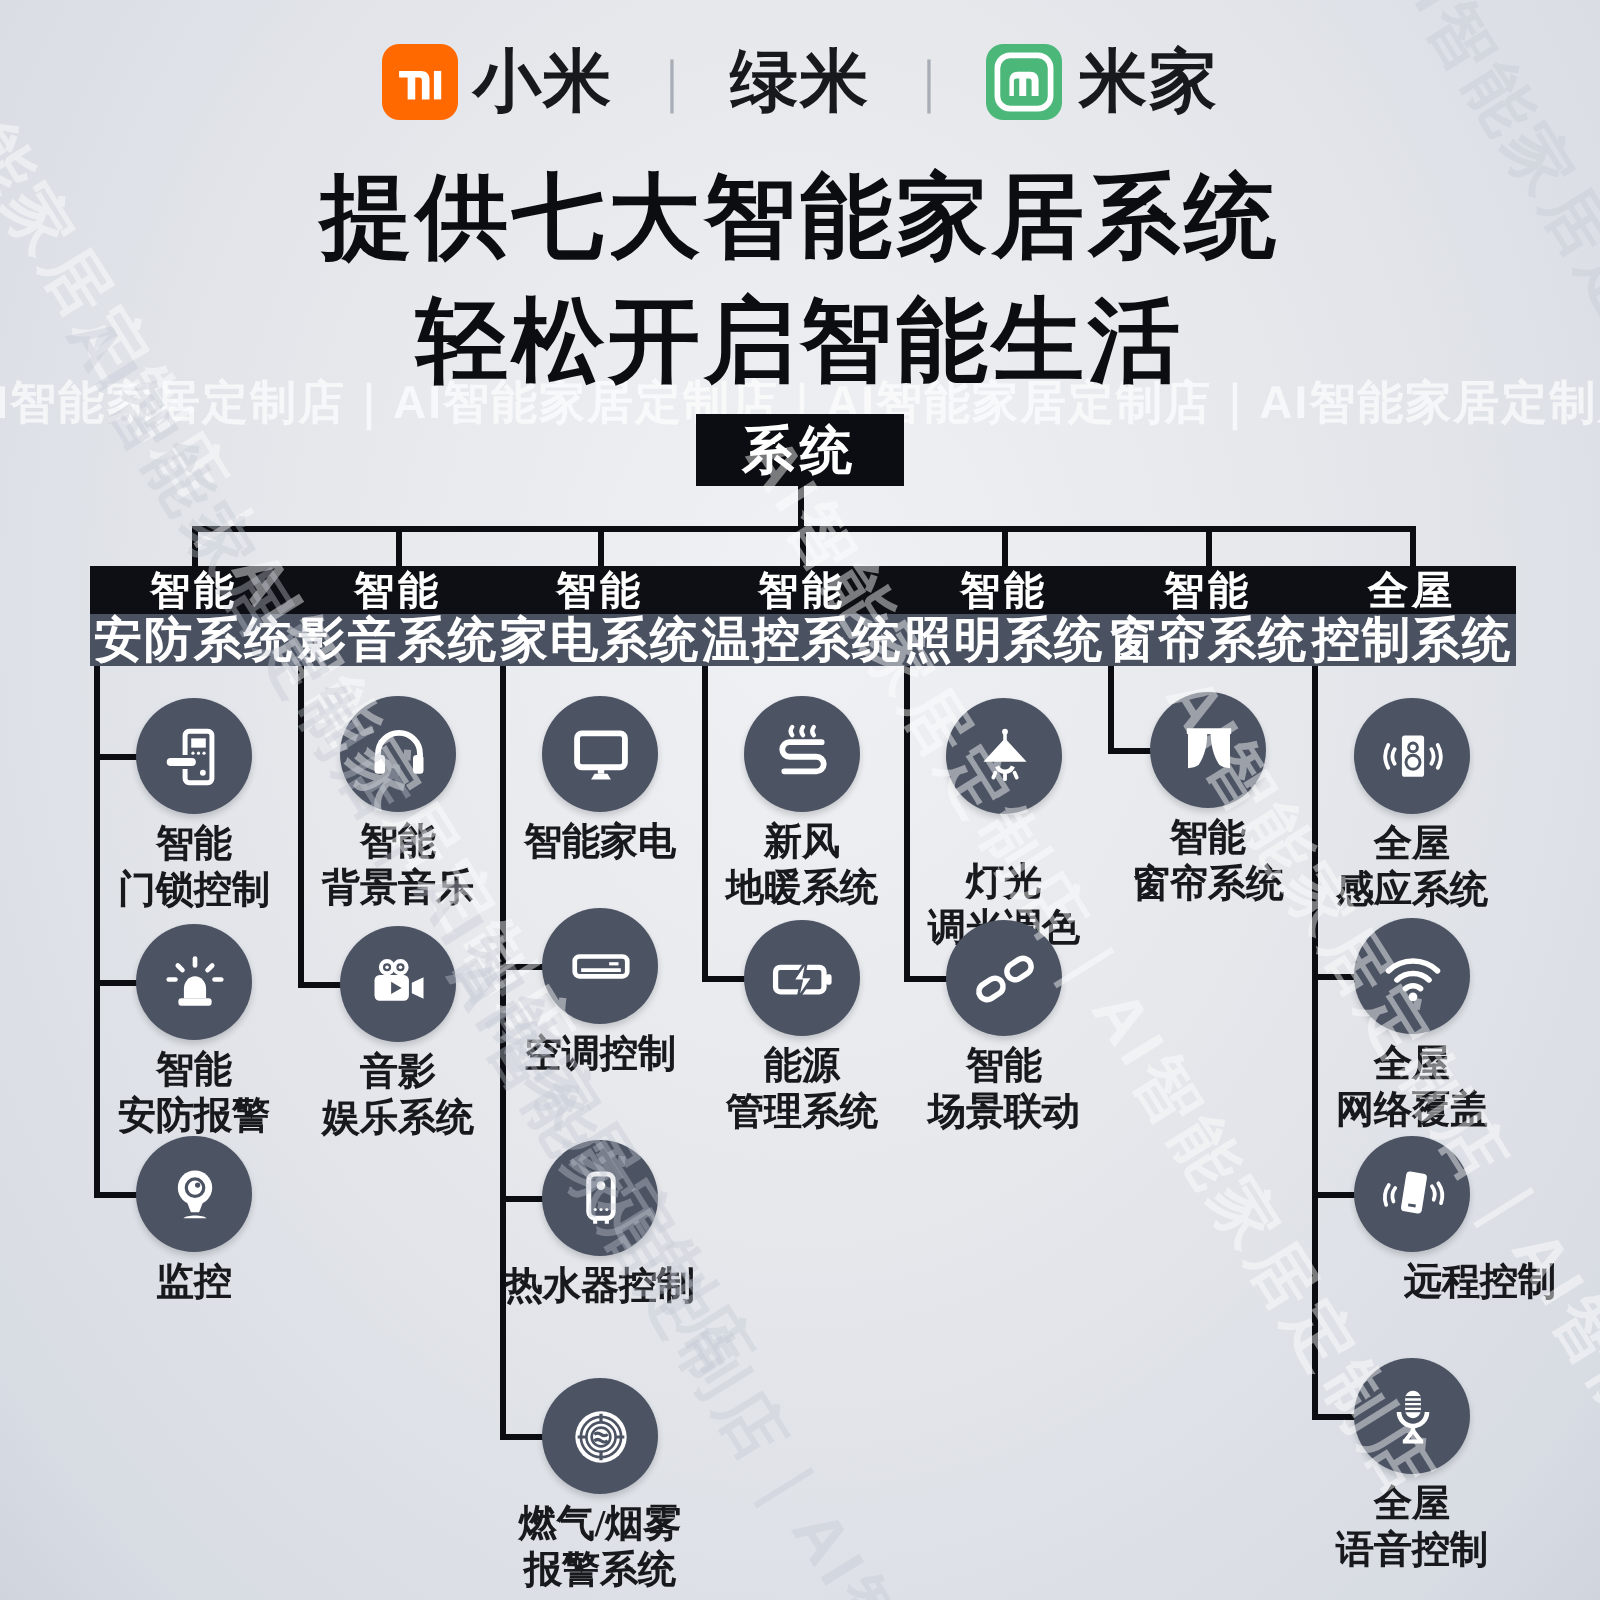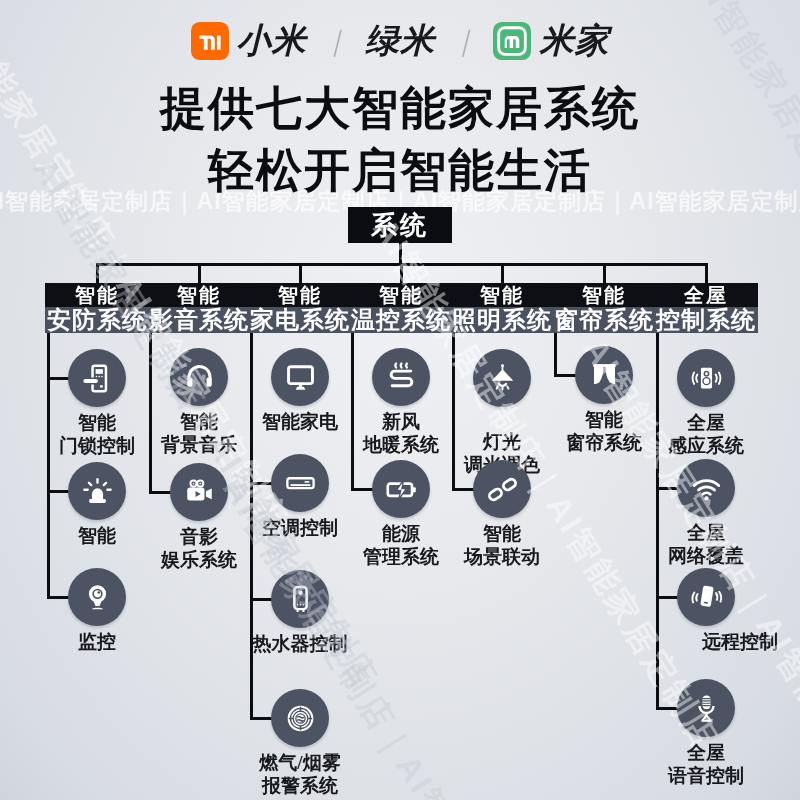--- a/index.html
+++ b/index.html
@@ -4,21 +4,21 @@
 <style>
   * { margin:0; padding:0; box-sizing:border-box; }
   html,body { width:800px; height:800px; overflow:hidden; }
   body { font-family:"Liberation Sans","DejaVu Sans",sans-serif; }
   #canvas {
     position:relative; width:800px; height:800px; overflow:hidden;
     background: radial-gradient(ellipse at 50% 38%, #f0f1f4 0%, #e6e8ec 42%, #d8dce3 88%, #d0d4dc 100%);
   }
   
   .brandbar { position:absolute; top:20px; left:0; right:0; height:42px;
-    display:flex; align-items:center; justify-content:center; gap:12px; z-index:2;font-style:italic; }
+    display:flex; align-items:center; justify-content:center; gap:12px; z-index:2; }
   .brand { display:flex; align-items:center; gap:8px; }
   .brand-logo { width:38px; height:38px; display:block; }
   .brand-label { font-size:34px; font-weight:700; color:#17191d; letter-spacing:1px; }
   .brand-div { font-size:27px; color:#a9aeb6; font-weight:400; padding:0 4px; }
   
   .title-line { position:absolute; left:0; right:0; text-align:center; z-index:2;
     font-size:46px; font-weight:900; color:#0c0d10; letter-spacing:2px; }
   #title1 { top:78px; }
   #title2 { top:140px; }
   
@@ -117,20 +117,21 @@
             <path d="M12 6V3.6"></path>
             <path d="M7.7 7.6 6.1 6"></path>
             <path d="M16.3 7.6 17.9 6"></path>
             <path d="M5.3 10.8H3"></path>
             <path d="M18.7 10.8H21"></path>
           </g>
         </svg>
       </div>
       <div class="ilabel" style="left: 40px; top: 524px;">
         <div>智能</div>
+        <div>安防报警</div>
       </div>
       <div class="line" style="left: 47.5px; top: 595.5px; width: 21.5px; height: 3px;"></div>
       <div class="circle" style="left: 68px; top: 568px;">
         <svg viewBox="0 0 24 24">
           <circle cx="12" cy="9.5" r="5.9" fill="#fff"></circle>
           <circle cx="12" cy="9.5" r="3" fill="none" stroke="#4c5363" stroke-width="1.1"></circle>
           <circle cx="12.9" cy="8.6" r=".9" fill="#4c5363"></circle>
           <path d="M9.3 14.6h5.4l-1.3 3.3h-2.8z" fill="#fff"></path>
           <path d="M8 20c1.2-1.3 6.8-1.3 8 0z" fill="#fff"></path>
         </svg>

